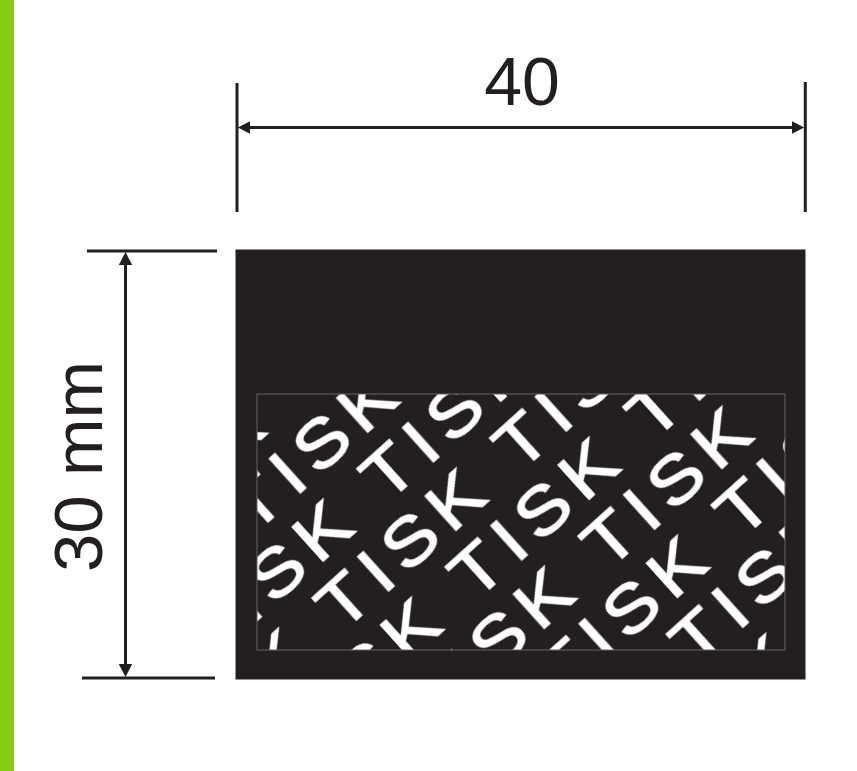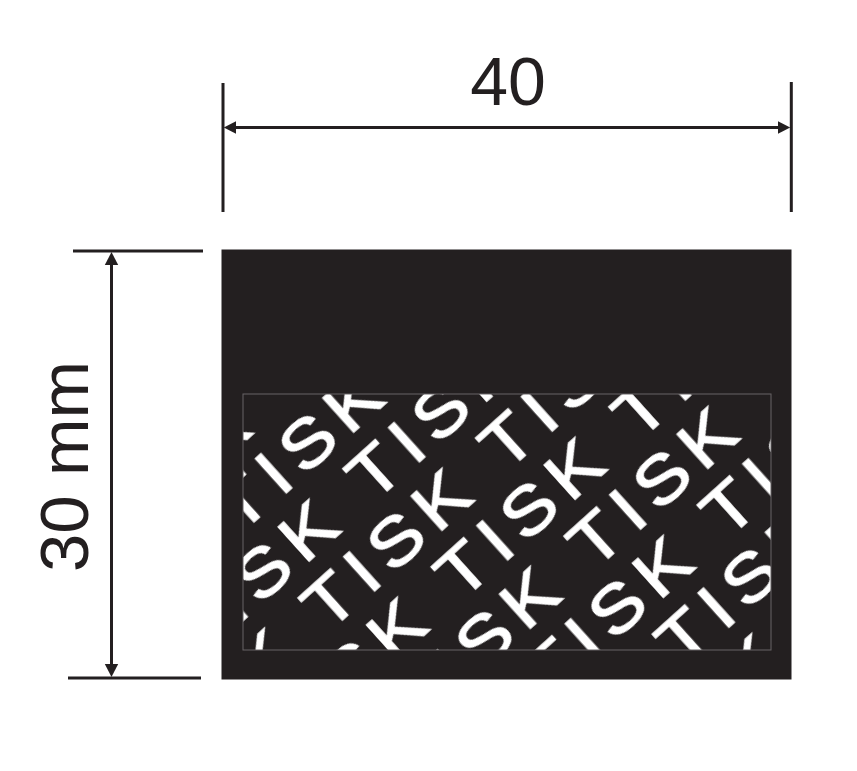--- a/index.html
+++ b/index.html
@@ -1,16 +1,16 @@
 <!DOCTYPE html>
 <html><head>
 <meta charset="utf-8">
 <style>
   html,body{margin:0;padding:0;background:#ffffff;}
-  #stage{position:relative;width:818px;height:771px;background:#d946ef;overflow:hidden;}
+  #stage{position:relative;width:818px;height:771px;background:#84cc16;overflow:hidden;padding-left:14px;}
   svg{display:block;}
 </style>
 </head>
 <body>
 <div id="stage">
 <svg width="857" height="771" viewBox="0 0 857 771" xmlns="http://www.w3.org/2000/svg">
   <defs>
     <pattern id="tisk" patternUnits="userSpaceOnUse" width="239" height="132" patternTransform="translate(-106.7 -28) rotate(-42)">
       <g fill="#ffffff" stroke="#ffffff" stroke-width="1.4" font-family="Liberation Sans, sans-serif" font-size="67" letter-spacing="8" transform="scale(1.15 1)">
         <text x="0" y="56">TISK</text>

